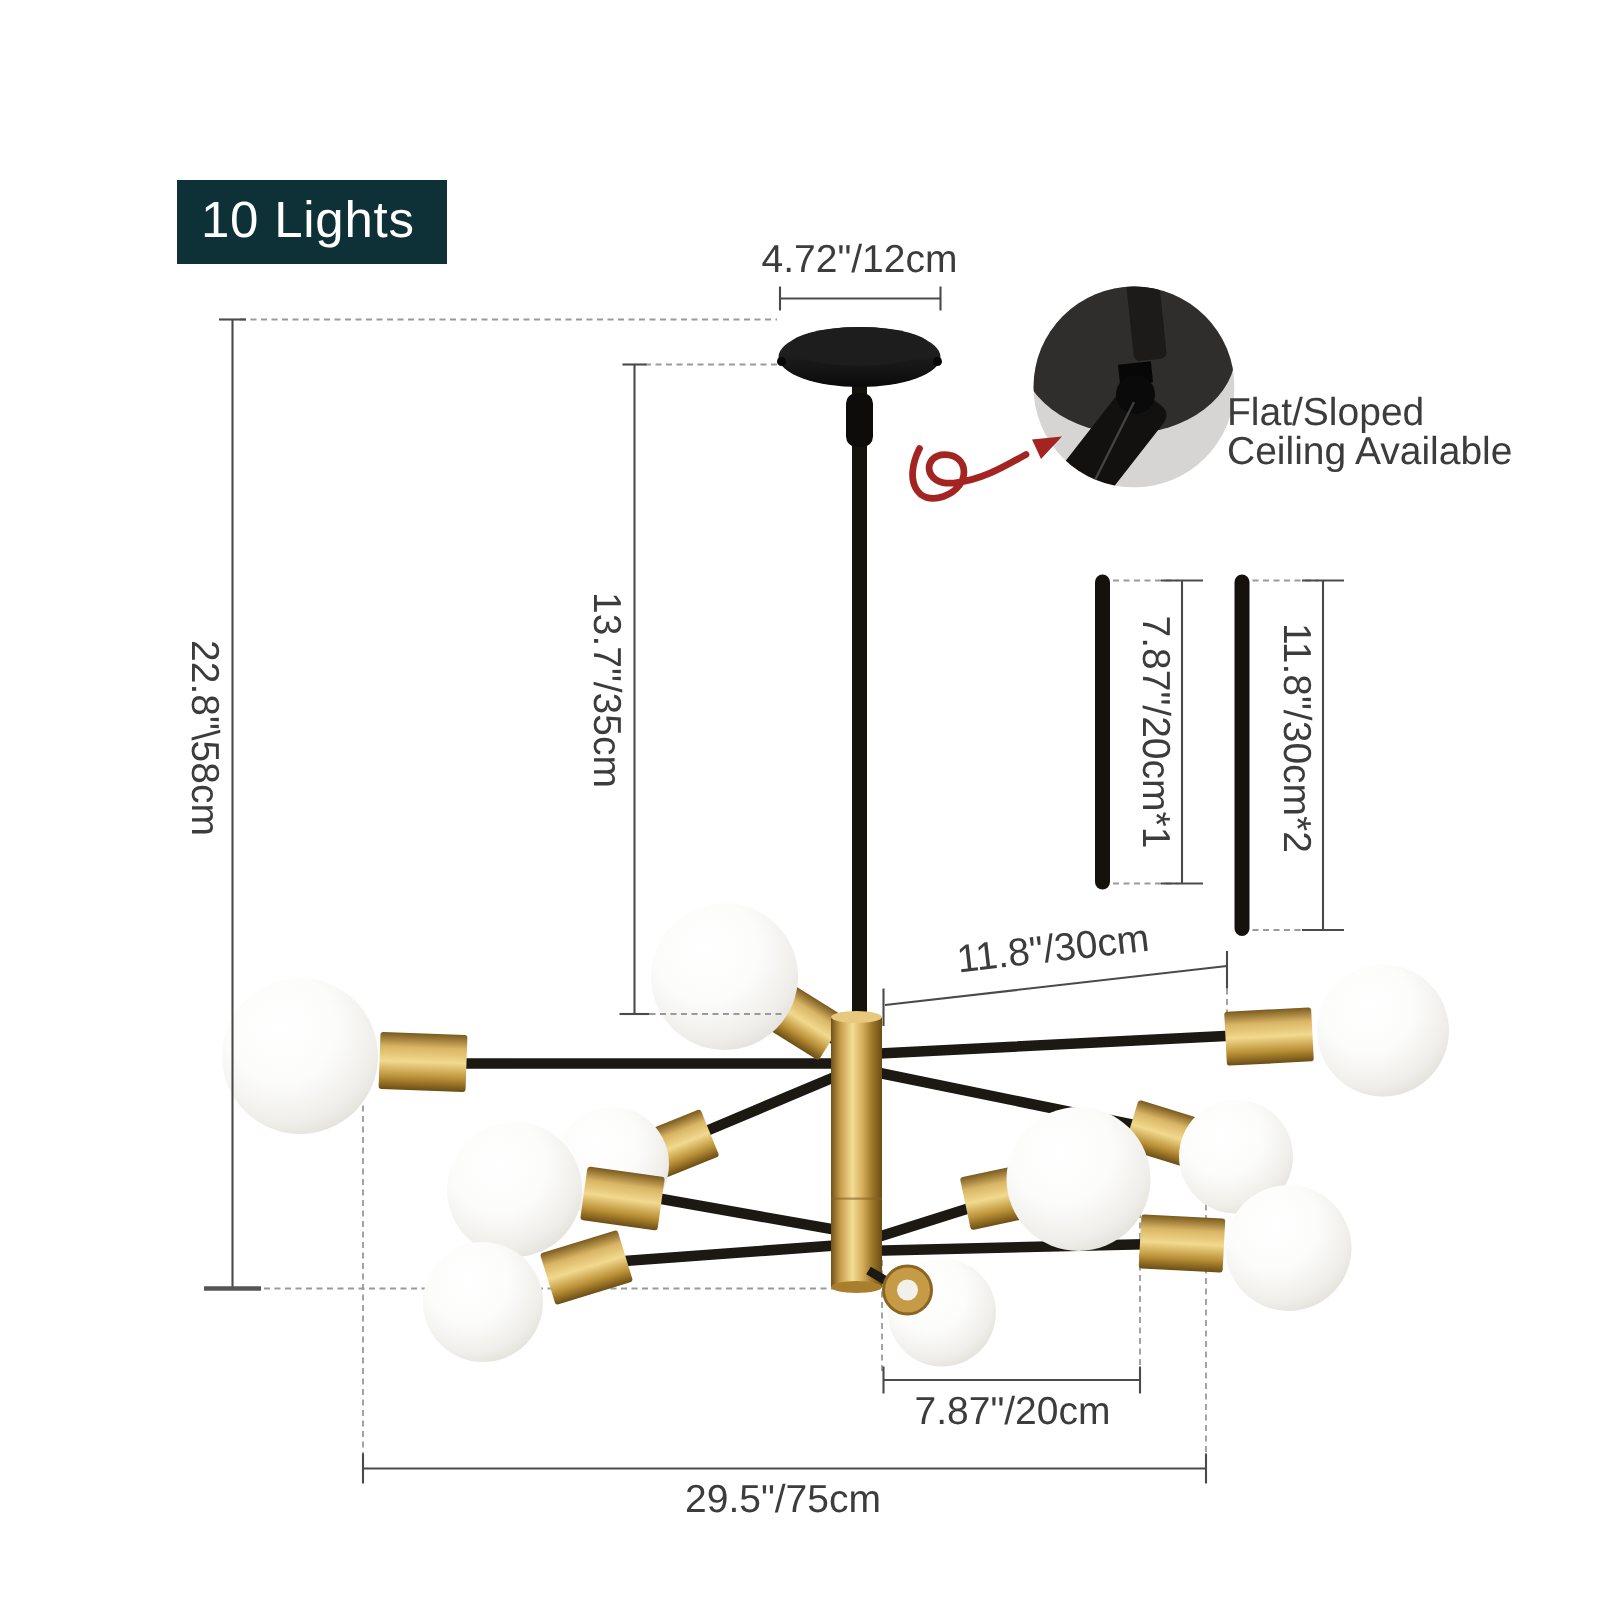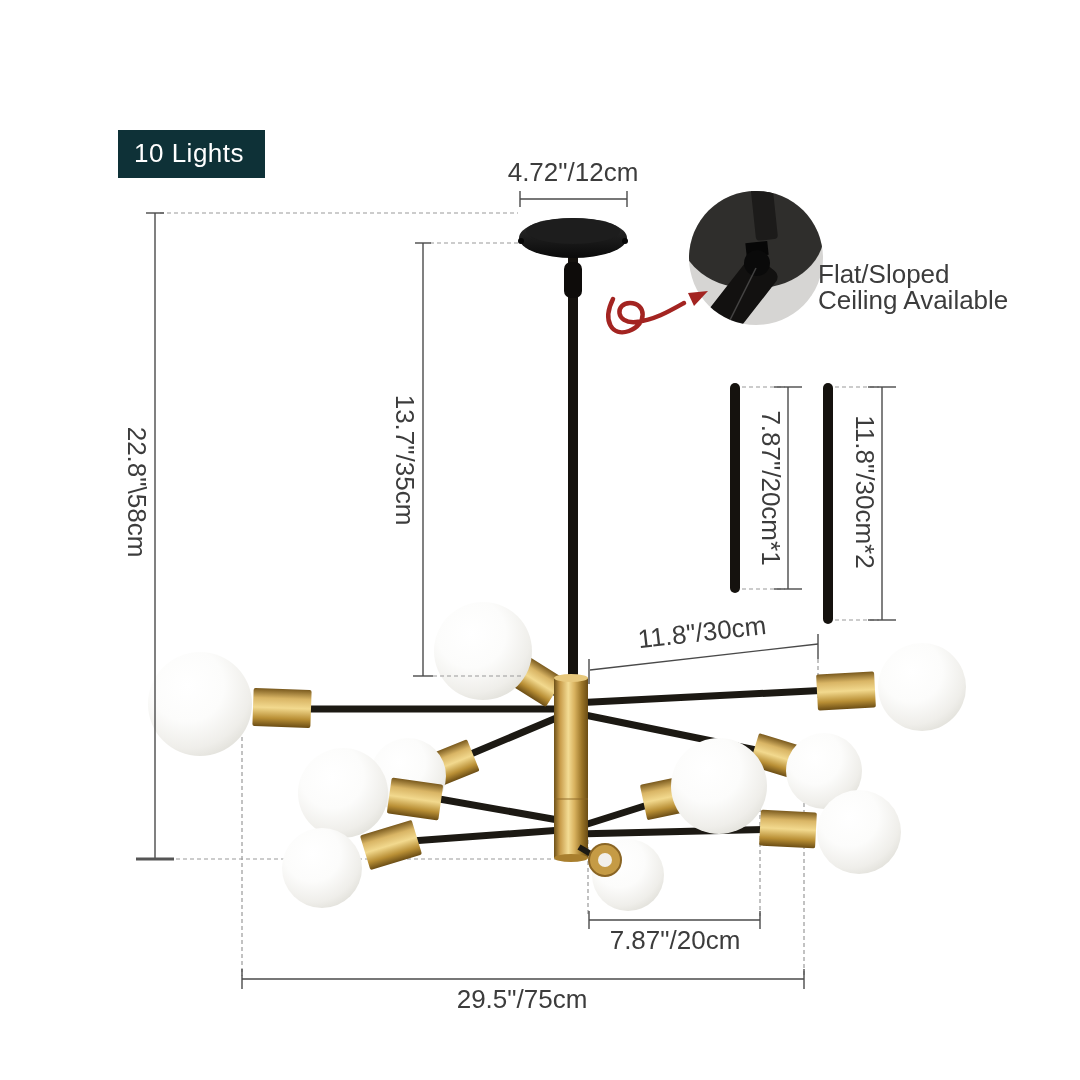--- a/index.html
+++ b/index.html
@@ -1,19 +1,19 @@
 <!DOCTYPE html>
 <html><head>
 <meta charset="utf-8">
 <style>
   html,body{margin:0;padding:0;background:#ffffff;}
   .stage{position:relative;width:1080px;height:1080px;background:#ffffff;overflow:hidden;
          font-family:"Liberation Sans",sans-serif;}
-  .badge{position:absolute;left:118px;top:130px;background:#0e3137;color:#ffffff;
-         font-size:26px;line-height:1;padding:10px 21px 12px 16px;letter-spacing:.5px;}
+  .badge{position:absolute;left:118px;top:120px;background:#0e3137;color:#ffffff;
+         font-size:34px;line-height:1;padding:10px 21px 12px 16px;letter-spacing:.5px;}
   svg{position:absolute;left:0;top:0;display:block;}
   text{font-family:"Liberation Sans",sans-serif;fill:#3c3c3c;font-size:26px;}
   .dline{stroke:#4a4a4a;stroke-width:1.4;}
   .dtick{stroke:#4a4a4a;stroke-width:1.4;}
   .dot{stroke:#9a9a9a;stroke-width:1.2;stroke-dasharray:4 3;fill:none;}
   .arm{stroke:#1c1913;stroke-width:7;stroke-linecap:round;}
 </style>
 </head>
 <body>
 

